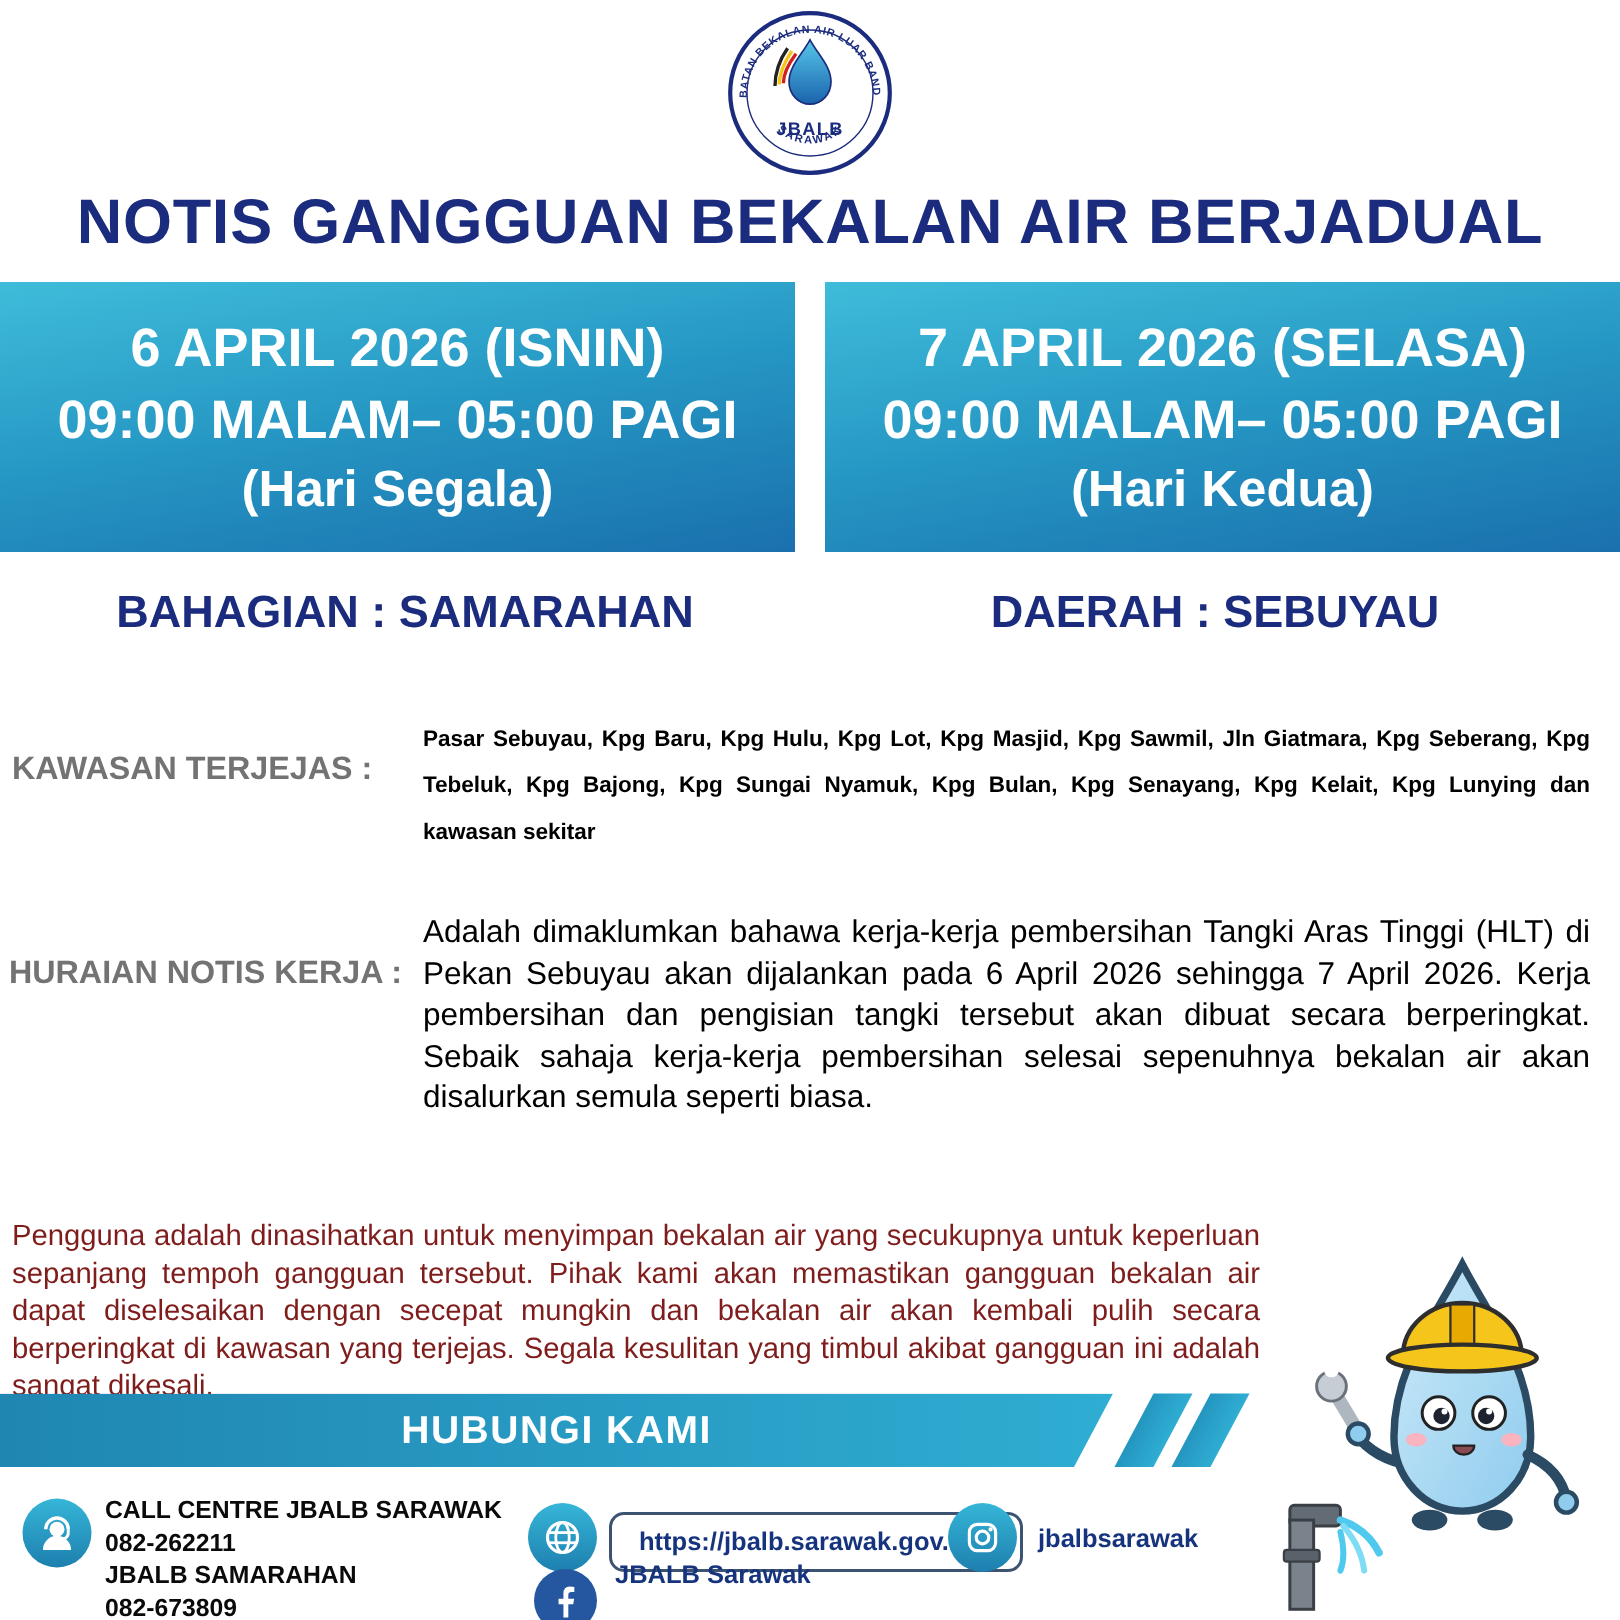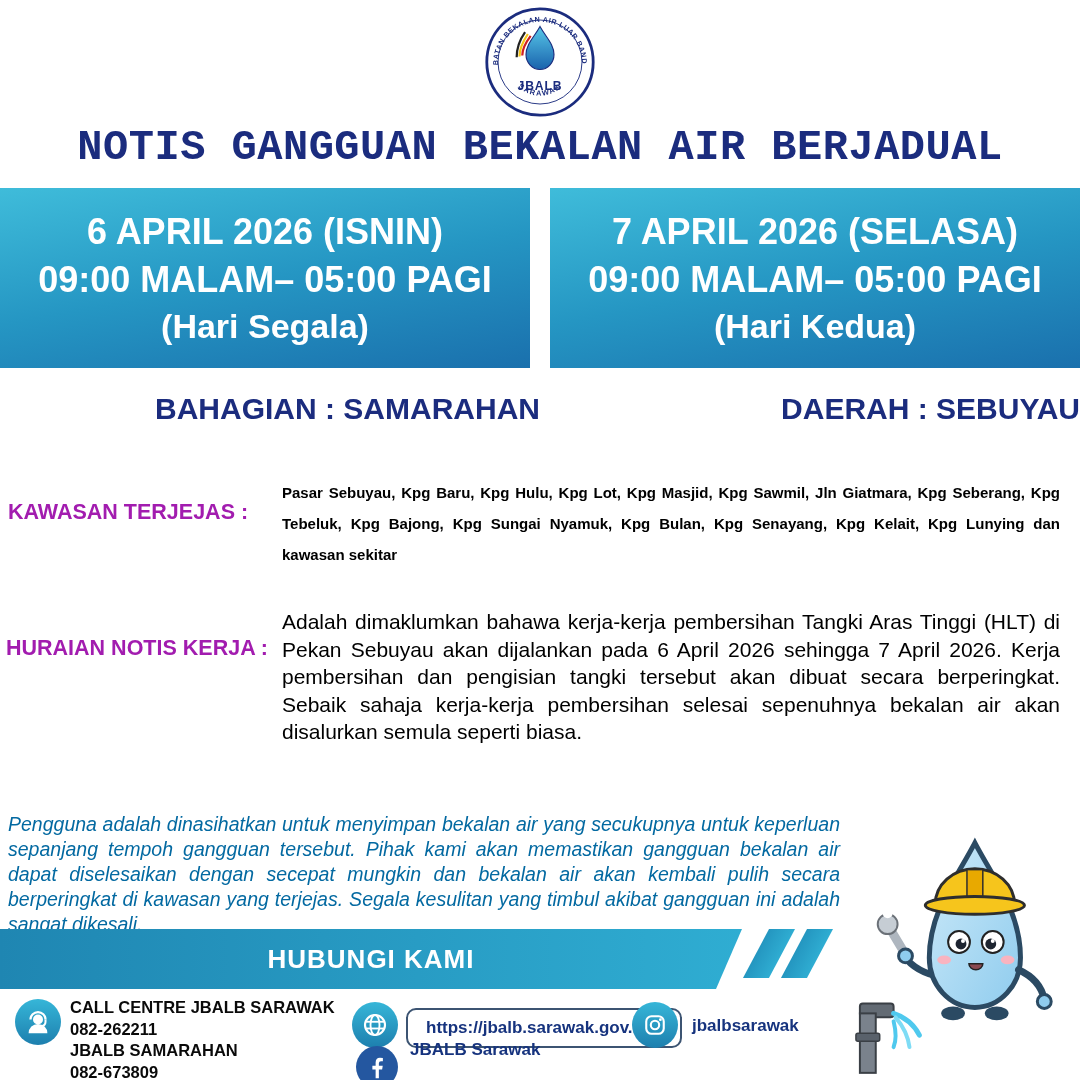--- a/index.html
+++ b/index.html
@@ -11,55 +11,55 @@
   }
   .page { position:relative; width:1080px; height:1080px; background:#fff; overflow:hidden; }
 
   
   .logo { position:absolute; top:6px; left:50%; transform:translateX(-50%); width:112px; height:112px; }
 
   
   .title {
     position:absolute; top:124px; left:0; width:1080px;
     text-align:center; font-size:42px; font-weight:bold;
-    color:var(--navy,#1b2c7e); letter-spacing:0.5px;font-family:Liberation Mono, monospace;
+    color:var(--navy,#1b2c7e); letter-spacing:0.5px;
   }
 
   
   .band { position:absolute; top:188px; left:0; width:1080px; height:180px; display:flex; }
   .band-col {
     width:530px; height:180px;
     background:linear-gradient(170deg, var(--band_top,#3fbcda) 0%, #2596c3 50%, var(--band_bottom,#1a70ad) 100%);
     color:#fff; display:flex; flex-direction:column; justify-content:center; align-items:center; gap:6px;
   }
   .band-gap { width:20px; background:#fff; }
   .band-date, .band-time { font-size:36px; font-weight:bold; white-space:nowrap; }
   .band-day { font-size:34px; font-weight:bold; }
 
   
   .region { position:absolute; top:392px; left:0; width:1080px; display:flex; }
-  .region-item { width:540px; text-align:right; font-size:30px; font-weight:bold; color:var(--navy,#1b2c7e); }
-
-  
-  .sec-label { position:absolute; font-size:21.5px; font-weight:bold; color:#a21caf; white-space:nowrap; }
+  .region-item { width:540px; text-align:center; font-size:30px; font-weight:bold; color:var(--navy,#1b2c7e); }
+
+  
+  .sec-label { position:absolute; font-size:21.5px; font-weight:bold; color:#737373; white-space:nowrap; }
   .label-kawasan { left:8px; top:500px; }
   .label-huraian { left:6px; top:636px; }
   .sec-text { position:absolute; left:282px; width:778px; color:#000; text-align:justify; }
   .text-kawasan { top:477px; font-size:15px; font-weight:bold; line-height:31px; }
   .text-huraian { top:608px; font-size:21px; line-height:27.5px; }
 
   
   .disclaimer {
     position:absolute; left:8px; top:812px; width:832px;
-    font-size:19.5px; font-style:italic; line-height:25px; color:#0369a1; text-align:justify;
+    font-size:19.5px; line-height:25px; color:#7f1d1d; text-align:justify;
   }
 
   
   .hubungi {
-    position:absolute; top:929px; left:0; width:742px; height:60px;
+    position:absolute; top:929px; left:0; width:742px; height:49px;
     background:linear-gradient(90deg,#1f86b2,#2fadd2);
     clip-path:polygon(0 0, 100% 0, calc(100% - 26px) 100%, 0 100%);
     display:flex; align-items:center; justify-content:center;
     color:#fff; font-size:26px; font-weight:bold; letter-spacing:1px;
   }
   .stripe {
     position:absolute; top:929px; height:49px; width:26px;
     background:linear-gradient(90deg,#2496c0,#2fadd2);
     transform:skewX(-28deg);
   }

